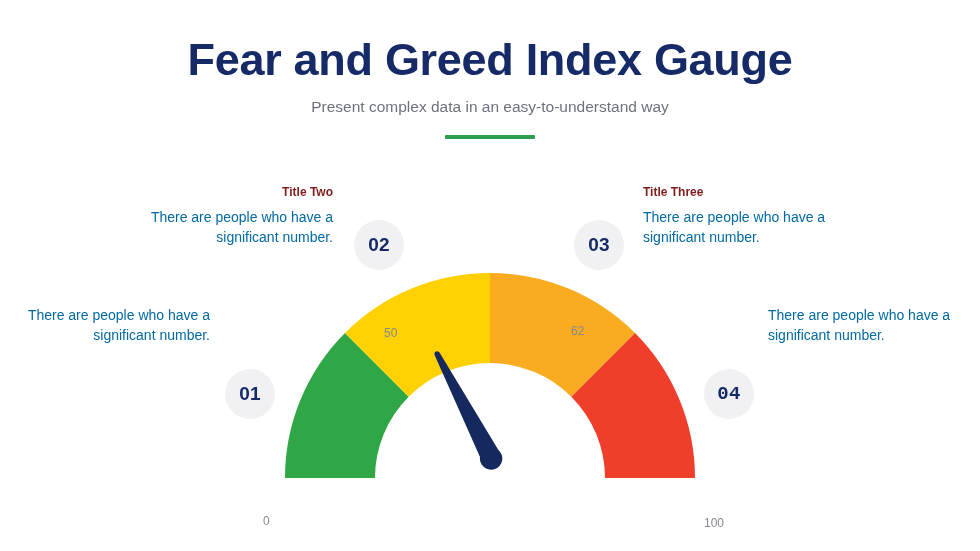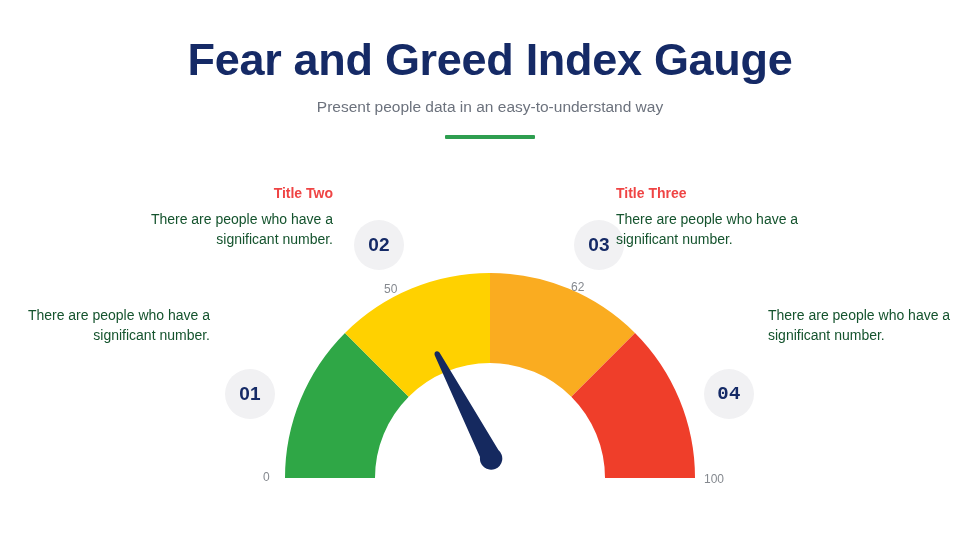--- a/index.html
+++ b/index.html
@@ -61,20 +61,21 @@
   #gauge-svg {
     display: block;
   }
 
   
   .tick {
     position: absolute;
     font-size: 12px;
     color: #85898f;
     white-space: nowrap;
+    margin-top: 44px;
   }
   #tick-0    { left: 263px; top: 470px; }
   #tick-50   { left: 384px; top: 282px; }
   #tick-75   { left: 571px; top: 280px; }
   #tick-100  { left: 704px; top: 472px; }
 
   
   .badge {
     position: absolute;
     width: 50px;
@@ -90,48 +91,48 @@
     letter-spacing: 0.3px;
   }
   #badge-01 { left: 225px; top: 369px; }
   #badge-02 { left: 354px; top: 220px; }
   #badge-03 { left: 574px; top: 220px; }
   #badge-04 { left: 704px; top: 369px; font-family: Liberation Mono, monospace; }
 
   
   .item { position: absolute; }
   .item-title {
-    font-size: 14px;
+    font-size: 12px;
     font-weight: bold;
-    color: #ef4444;
+    color: #7f1d1d;
     margin: 0 0 9px 0;
     line-height: 1.1;
   }
   .item-desc {
     font-size: 14px;
-    color: #14532d;
+    color: #0369a1;
     line-height: 1.42;
     margin: 0;
   }
   .align-right { text-align: right; }
   .align-left  { text-align: left; }
 
   #item-1 { left: 25px;  top: 306px; width: 185px; }
   #item-2 { left: 150px; top: 186px; width: 183px; }
-  #item-3 { left: 616px; top: 186px; width: 190px; }
+  #item-3 { left: 643px; top: 186px; width: 190px; }
   #item-4 { left: 768px; top: 306px; width: 190px; }
 </style>
 </head>
 <body>
 
 <div id="stage">
 
   <div id="header">
     <h1 id="title">Fear and Greed Index Gauge</h1>
-    <div id="subtitle">Present people data in an easy-to-understand way</div>
+    <div id="subtitle">Present complex data in an easy-to-understand way</div>
     <div id="divider"></div>
   </div>
 
   <div id="gauge-wrap">
     <svg id="gauge-svg" width="410" height="210" viewBox="0 0 410 210">
 
       <path fill="#2fa746" d="M 0,205 L 90,205 A 115,115 0 0 1 123.69,123.69 L 59.99,59.99 A 205,205 0 0 0 0,205 Z"></path>
 
       <path fill="#ffd100" d="M 123.69,123.69 A 115,115 0 0 1 205,90 L 205,0 A 205,205 0 0 0 59.99,59.99 Z"></path>
 

